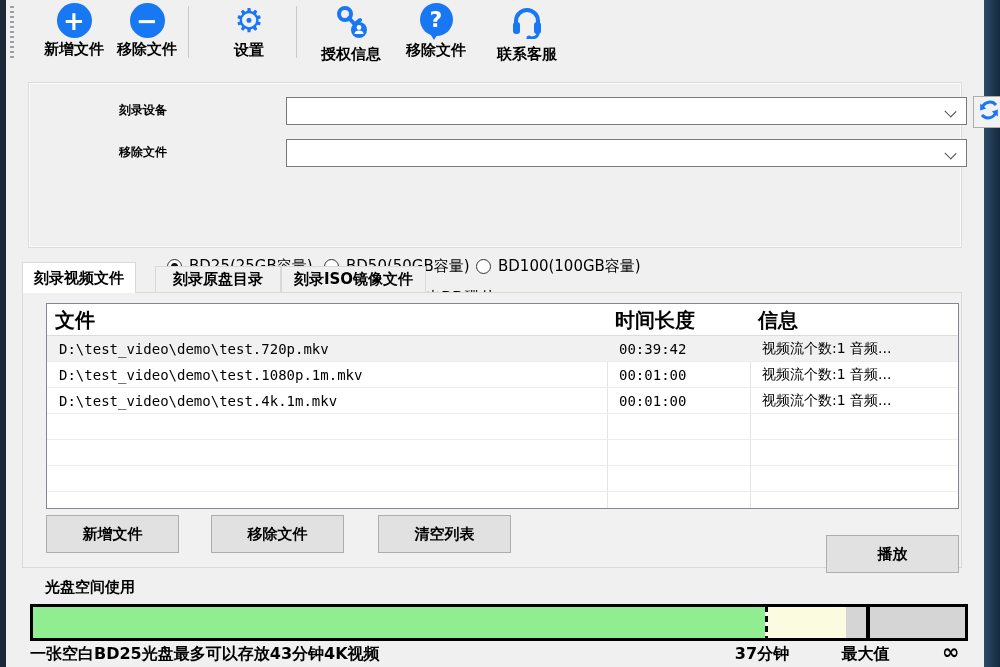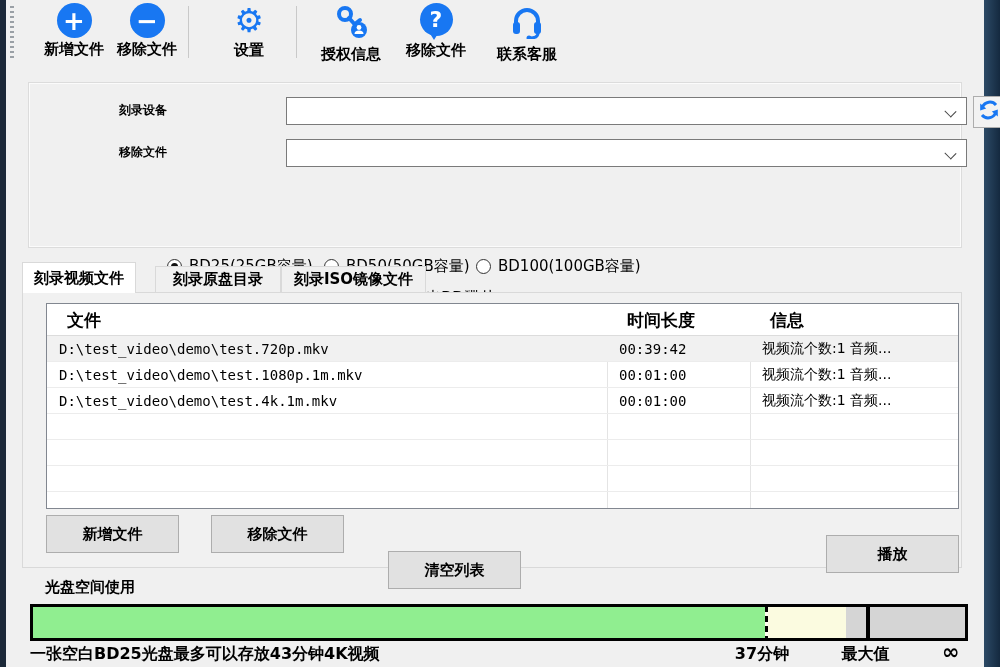--- a/index.html
+++ b/index.html
@@ -39,21 +39,21 @@
 
   
   .tab { position:absolute; height:26px; top:266px; background:#f0f0f0; border:1px solid #d9d9d9; border-bottom:none; display:flex; align-items:center; justify-content:center; font-size:15px; font-weight:600; cursor:pointer; white-space:nowrap; }
   .tab.active { top:262px; height:31px; background:#fff; z-index:3; }
   .tabpanel { position:absolute; left:22px; top:292px; width:940px; height:276px; background:#f1f1f1; border:1px solid #d9d9d9; }
 
   
   .ftable { position:absolute; left:23px; top:10px; width:913px; height:206px; background:#fff; border:1px solid #828790; }
   .colline { position:absolute; top:0; bottom:0; width:1px; background:#e4e4e4; }
   .thead { position:absolute; left:0; top:0; right:0; height:32px; background:#fff; border-bottom:1px solid #dcdcdc; }
-  .th { position:absolute; top:0; height:32px; display:flex; align-items:center; font-size:17px; font-weight:600; padding-left:20px; }
+  .th { position:absolute; top:0; height:32px; display:flex; align-items:center; font-size:20px; font-weight:600; padding-left:8px; }
   .trow { position:absolute; left:0; right:0; height:26px; border-bottom:1px solid #ececec; }
   .td { position:absolute; top:0; height:26px; display:flex; align-items:center; padding-left:12px; font-size:14px; white-space:nowrap; overflow:hidden; }
   .td.mono { font-family:"DejaVu Sans Mono","Liberation Mono",monospace; }
 
   .list-btn { position:absolute; top:222px; width:133px; height:38px; background:#e1e1e1; border:1px solid #adadad; font-size:15px; display:flex; align-items:center; justify-content:center; cursor:pointer; font-weight:600; }
 
   
   .space-title { position:absolute; left:45px; top:578px; font-size:15px; font-weight:600; }
   .bar { position:absolute; left:30px; top:604px; width:938px; height:37px; border:3px solid #000; background:#d5d5d5; }
   .seg { position:absolute; top:0; bottom:0; }
@@ -205,21 +205,21 @@
     <div class="trow" style="top:162px;"></div>
     <div class="trow" style="top:188px; border-bottom:none; height:16px;"></div>
   </div>
 
   <div class="list-btn" style="left:23px;">
     <span>新增文件</span>
   </div>
   <div class="list-btn" style="left:188px;">
     <span>移除文件</span>
   </div>
-  <div class="list-btn" style="left:365px;margin-top:36px;">
+  <div class="list-btn" style="left:355px;">
     <span>清空列表</span>
   </div>
   <div class="list-btn" style="left:803px;margin-top:20px;">
     <span>播放</span>
   </div>
 </div>
 
 <div class="space-title">光盘空间使用</div>
 
 <div class="bar">

